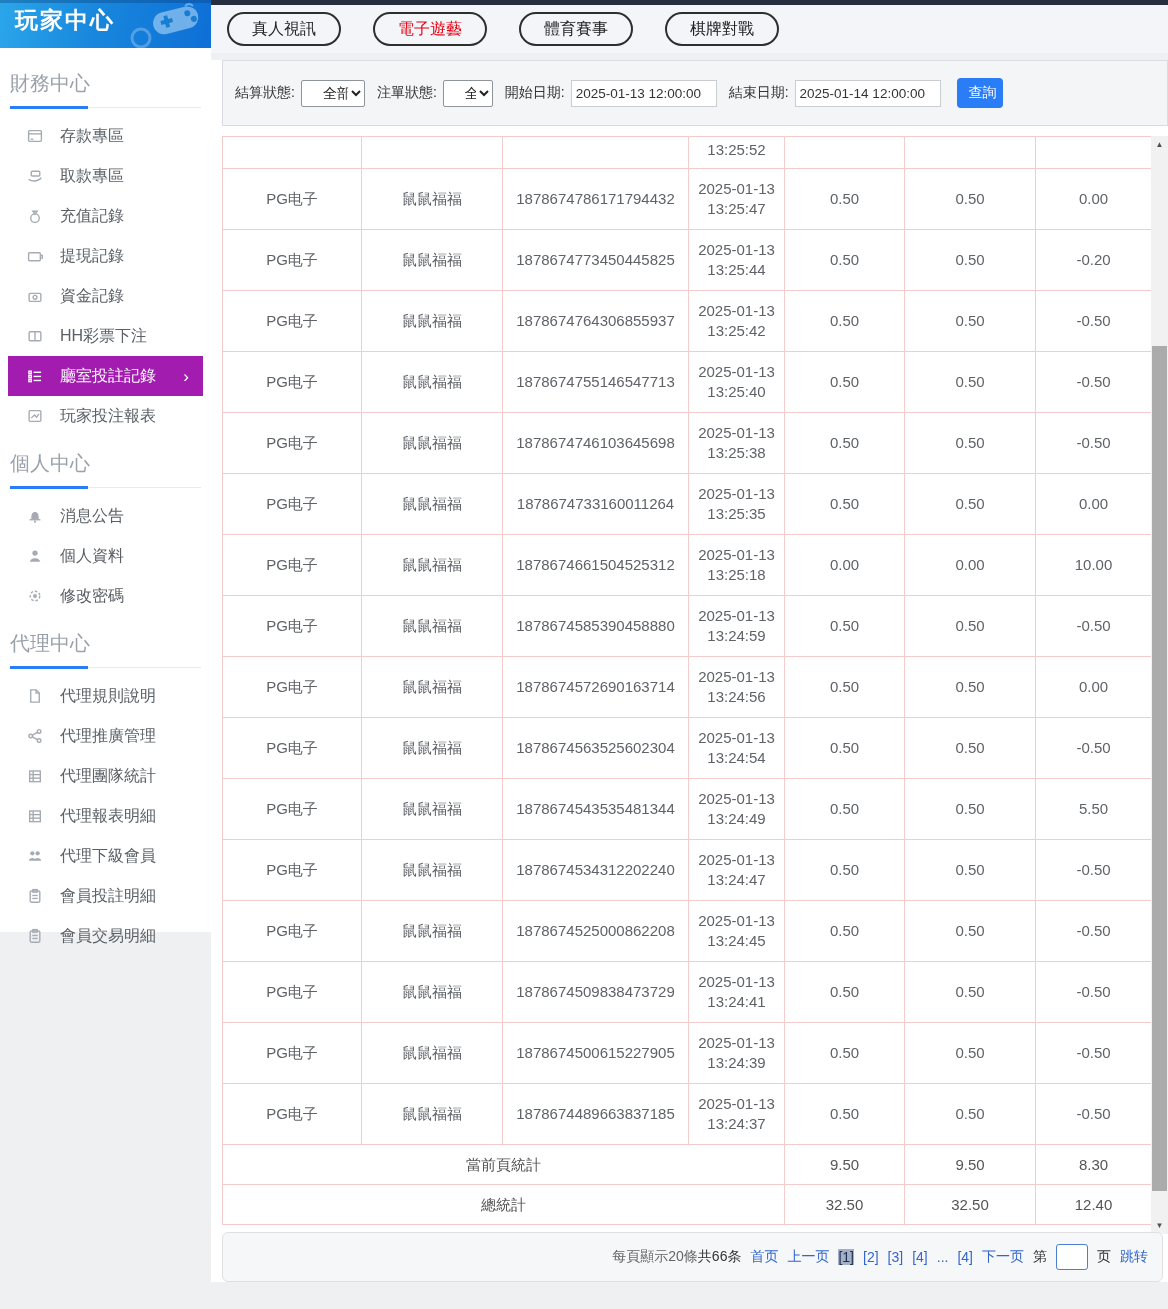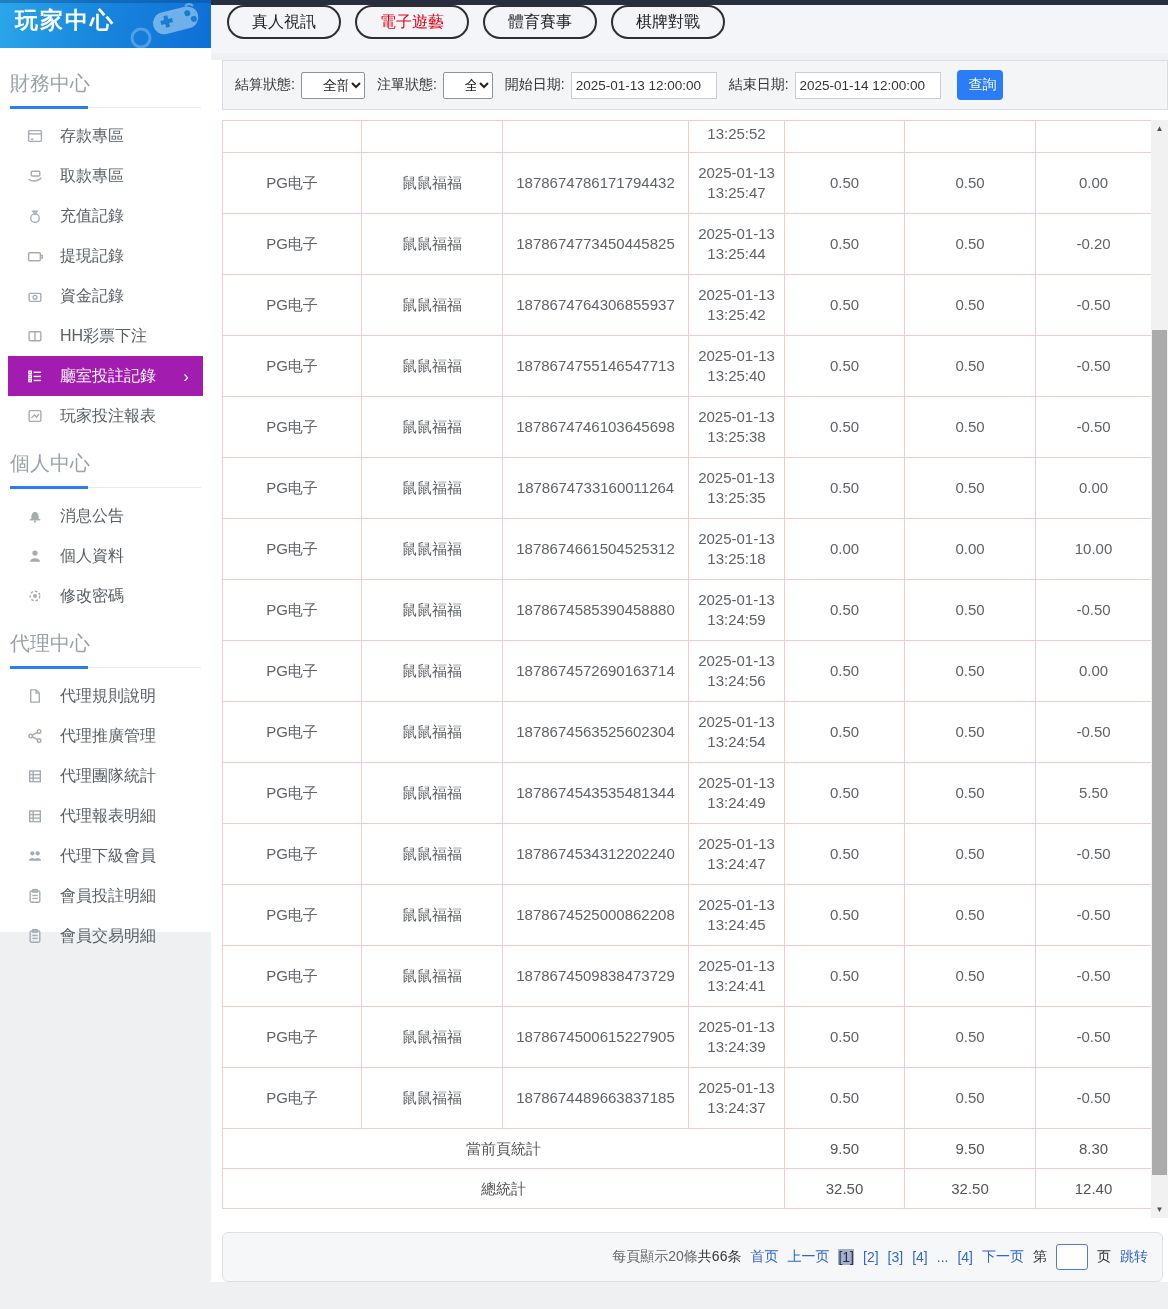--- a/index.html
+++ b/index.html
@@ -27,29 +27,29 @@
   .side-item{height:40px;margin:0 8px;display:flex;align-items:center;padding-left:19px;cursor:pointer;}
   .side-item .s-icon{width:16px;height:16px;color:#a6abb3;display:inline-flex;}
   .side-item .s-label{margin-left:17px;font-size:16px;color:#5a6066;}
   .side-item.active{background:#a21caf;}
   .side-item.active .s-label{color:#fff;}
   .side-item.active .s-icon{color:#fff;}
   .side-item .chev{margin-left:auto;padding-right:14px;color:#fff;font-size:17px;line-height:1;}
   
   .content{position:absolute;left:211px;top:0;width:957px;height:1309px;}
   .topstrip{height:5px;background:#272e3f;}
-  .tabsrow{height:48px;background:#f3f5f9;display:flex;align-items:flex-start;gap:14px;padding-left:16px;}
+  .tabsrow{height:48px;background:#f3f5f9;display:flex;align-items:center;gap:32px;padding-left:16px;}
   .pill{
     height:34px;padding:0 23px;border:2px solid #2e2e2e;border-radius:18px;
     background:transparent;display:flex;align-items:center;font-size:16px;color:#222;cursor:pointer;box-sizing:border-box;
   }
   .pill.active{color:#e60012;}
   .card{position:relative;background:#fff;height:1222px;}
   .filter-panel{
-    margin-left:11px;margin-top:7px;height:50px;box-sizing:border-box;
+    margin-left:11px;margin-top:7px;height:66px;box-sizing:border-box;
     background:#f4f5f7;border:1px solid #d9dde3;
     display:flex;align-items:center;padding-left:12px;gap:6px;
   }
   .f-label{font-size:14px;color:#333;white-space:nowrap;}
   .f-label.sp{margin-left:6px;}
   select.f-select{height:27px;font-size:14px;color:#222;border:1px solid #8f939a;border-radius:2px;background:#fff;padding-left:17px;}
   #settle-select{width:64px;}
   #order-select{width:50px;}
   input.f-input{width:136px;height:25px;border:1px solid #c9ccd1;font-size:13.5px;color:#333;padding:0 4px;background:#fff;}
   .query-btn{margin-left:10px;width:46px;height:30px;background:#2a7cf7;color:#fff;font-size:14px;border:none;border-radius:4px;cursor:pointer;text-align:right;}

